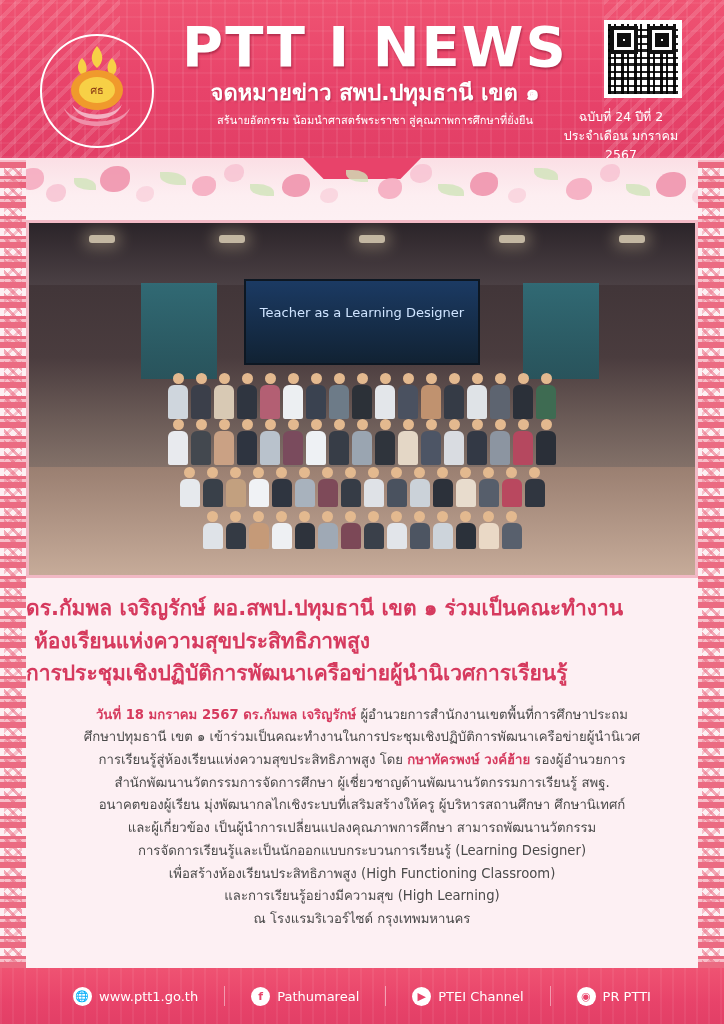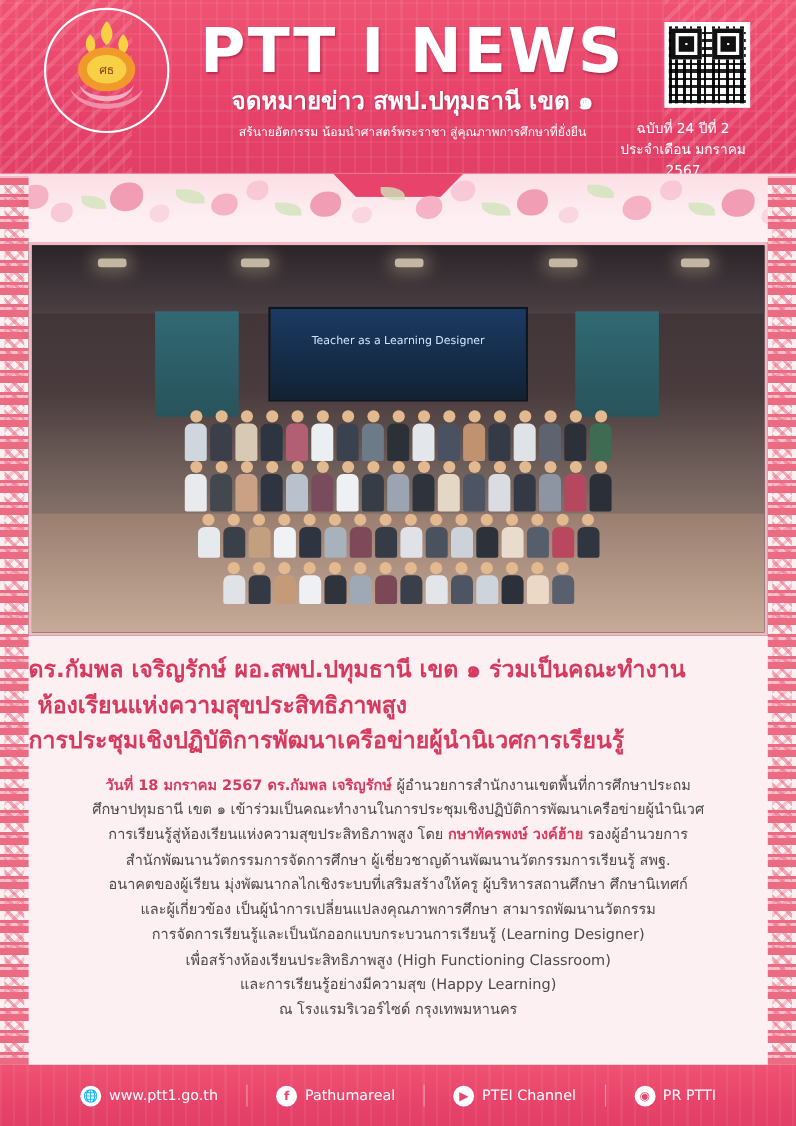--- a/index.html
+++ b/index.html
@@ -65,21 +65,21 @@
     position: absolute;
     width: 120px; height: 158px;
     background:
       repeating-linear-gradient(135deg, rgba(255,255,255,.13) 0 4px, rgba(255,255,255,0) 4px 12px);
   }
   .header-corner.l { left: 0; }
   .header-corner.r { right: 0; }
 
   .emblem {
     position: absolute;
-    left: 38px; top: 5px;
+    left: 38px; top: 32px;
     width: 118px; height: 118px;
     display: flex; align-items: flex-start; justify-content: center;
   }
   .emblem svg { display: block; }
 
   .title-block {
     position: absolute;
     left: 175px; top: 18px;
     width: 400px;
     text-align: center;
@@ -204,21 +204,21 @@
     position: absolute;
     left: 50%; transform: translateX(-50%);
     top: 56px; width: 236px; height: 86px;
     background: linear-gradient(180deg,#1b3a63,#123);
     border: 2px solid #0d1722;
     color: #ffffff;
     text-align: center;
     padding-top: 18px;
   }
   .ph-screen .t1 { font-size: 13px; font-weight: bold; letter-spacing: 1px; color: #ffe9a8; }
-  .ph-screen .t2 { font-size: 10px; margin-top: 6px; color: #cfe4ff; }
+  .ph-screen .t2 { font-size: 13px; margin-top: 6px; color: #cfe4ff; }
   .ph-sidepanel {
     position: absolute; top: 60px; width: 76px; height: 96px;
     background: linear-gradient(180deg,#2f6f7a,#24555e);
     opacity: .9;
   }
   .ph-floor {
     position: absolute; left: 0; right: 0; bottom: 0; height: 108px;
     background: linear-gradient(180deg,#9a7f71,#c6ab99);
   }
   .ph-row {
@@ -658,21 +658,21 @@
 
     <div class="body-text">
       <span class="p"><span class="hl">วันที่ 18 มกราคม 2567 ดร.กัมพล เจริญรักษ์</span><span> ผู้อำนวยการสำนักงานเขตพื้นที่การศึกษาประถม</span></span>
       <span class="p">ศึกษาปทุมธานี เขต ๑ เข้าร่วมเป็นคณะทำงานในการประชุมเชิงปฏิบัติการพัฒนาเครือข่ายผู้นำนิเวศ</span>
       <span class="p"><span>การเรียนรู้สู่ห้องเรียนแห่งความสุขประสิทธิภาพสูง โดย </span><span class="hl2">กษาทัครพงษ์ วงค์ฮ้าย</span><span> รองผู้อำนวยการ</span></span>
       <span class="p">สำนักพัฒนานวัตกรรมการจัดการศึกษา ผู้เชี่ยวชาญด้านพัฒนานวัตกรรมการเรียนรู้ สพฐ.</span>
       <span class="p">อนาคตของผู้เรียน มุ่งพัฒนากลไกเชิงระบบที่เสริมสร้างให้ครู ผู้บริหารสถานศึกษา ศึกษานิเทศก์</span>
       <span class="p">และผู้เกี่ยวข้อง เป็นผู้นำการเปลี่ยนแปลงคุณภาพการศึกษา สามารถพัฒนานวัตกรรม</span>
       <span class="p">การจัดการเรียนรู้และเป็นนักออกแบบกระบวนการเรียนรู้ (Learning Designer)</span>
       <span class="p">เพื่อสร้างห้องเรียนประสิทธิภาพสูง (High Functioning Classroom)</span>
-      <span class="p">และการเรียนรู้อย่างมีความสุข (Happy Learning)</span>
+      <span class="p">และการเรียนรู้อย่างมีความสุข (High Learning)</span>
       <span class="p">ณ โรงแรมริเวอร์ไซด์ กรุงเทพมหานคร</span>
     </div>
   </div>
 
   <div class="footer">
     <div class="f-item">
       <span class="f-ico">🌐</span>
       <span>www.ptt1.go.th</span>
     </div>
     <div class="f-sep"></div>

